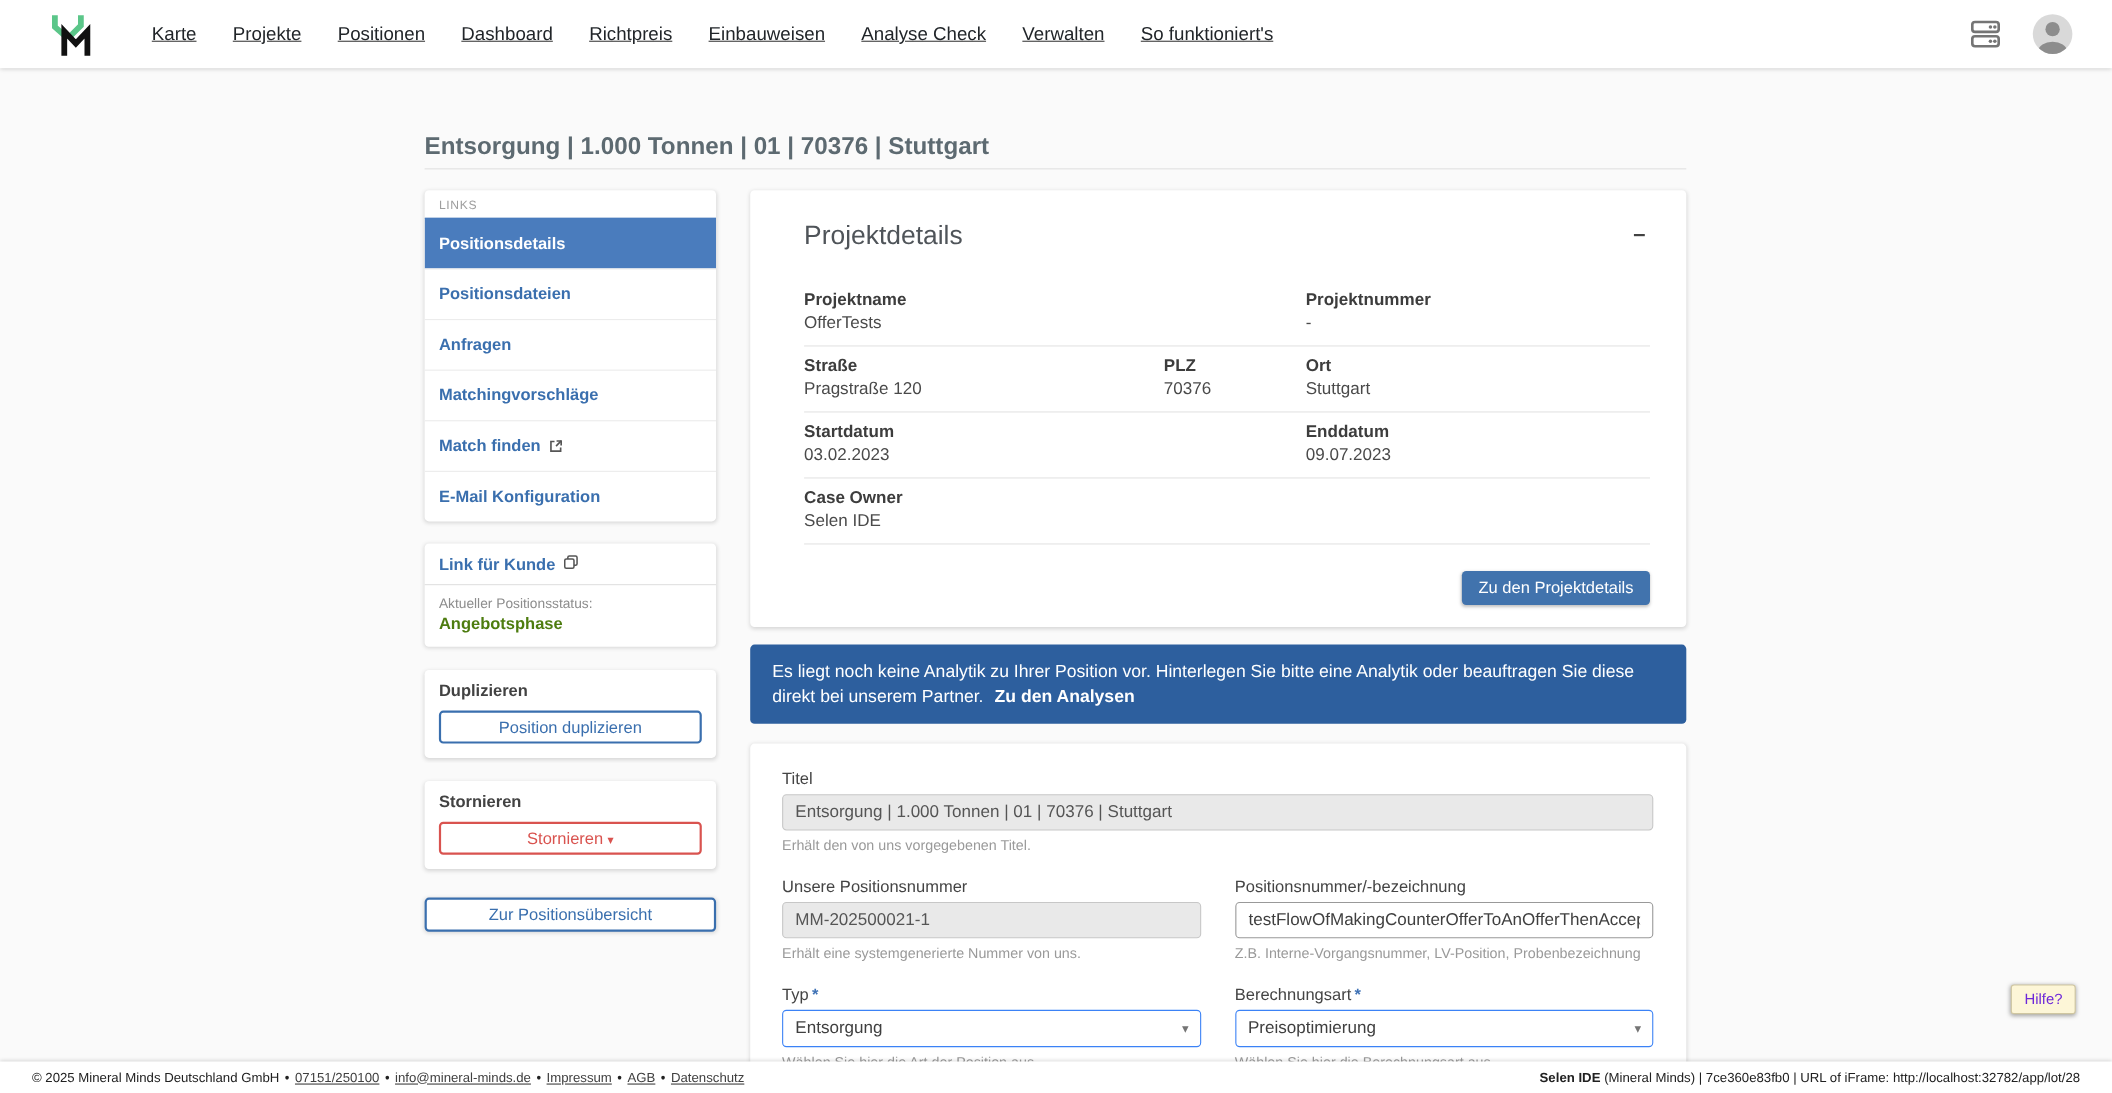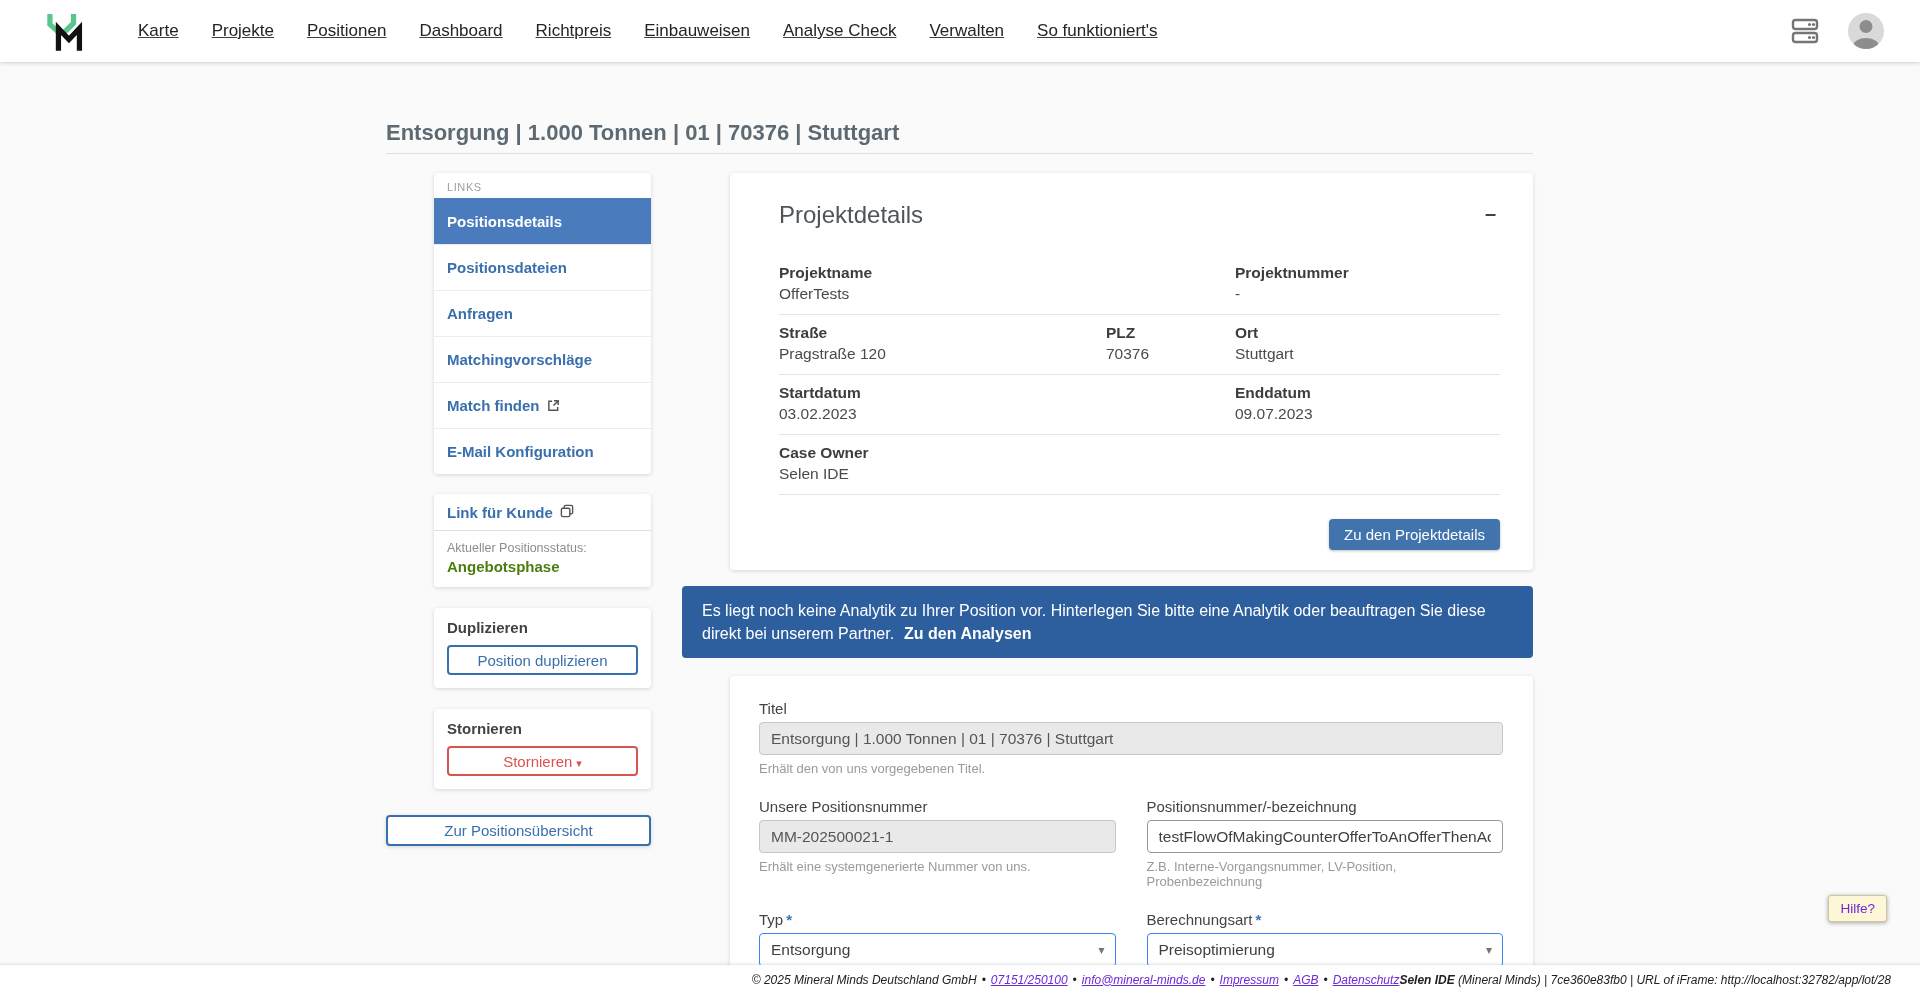--- a/index.html
+++ b/index.html
@@ -41,21 +41,20 @@
   .page { position: absolute; left: 386px; top: 62px; width: 1147px; }
   .page-title { font-size: 22px; font-weight: 600; color: #5d6a71; margin-top: 57px; line-height: 27px; }
   .title-divider { border-bottom: 1px solid #e0e0e0; margin-top: 7px; }
   .cols { display: flex; gap: 31px; margin-top: 19px; align-items: flex-start; }
 
   
   .sidebar { width: 265px; flex: none; }
   .card {
     background: #fff; border-radius: 4px;
     box-shadow: 0 1px 4px rgba(0,0,0,.15);
-    margin-left: 48px;
   }
   .links-card { overflow: hidden; }
   .links-header { font-size: 11px; letter-spacing: .6px; color: #9e9e9e; padding: 8px 13px 5px; }
   .side-item {
     display: flex; align-items: center; gap: 7px;
     font-size: 15px; font-weight: 600; color: #3a6fae;
     padding: 6px 13px; height: 46px; cursor: pointer;
     border-top: 1px solid #ececec;
   }
   .side-item:first-of-type { border-top: none; }
@@ -150,26 +149,26 @@
     font-size: 13.5px; font-family: inherit; color: #6d28d9;
     padding: 5px 11px; cursor: pointer;
     box-shadow: 0 1px 4px rgba(0,0,0,.35);
     z-index: 40;
   }
 
   
   .footer {
     position: absolute; left: 0; right: 0; bottom: 0; height: 29px;
     background: #fff; box-shadow: 0 -1px 3px rgba(0,0,0,.12);
-    display: flex; align-items: center; justify-content: flex-end;
-    padding: 0 29px; font-size: 12px; color: #212121; z-index: 35; font-style: italic;
+    display: flex; align-items: center; justify-content: space-between;
+    padding: 0 29px; font-size: 12px; color: #212121; z-index: 35;
   }
   .footer-left { display: flex; align-items: center; gap: 5px; white-space: nowrap; }
   .footer-sep { color: #212121; }
-  .footer-link { color: #6d28d9; text-decoration: underline; cursor: pointer; }
+  .footer-link { color: #404040; text-decoration: underline; cursor: pointer; }
   .footer-right { white-space: nowrap; }
   .footer-user { font-weight: 700; }
 </style>
 </head>
 <body>
 
 <header class="topnav">
   <div class="logo">
     <svg width="42" height="46" viewBox="0 0 64 68">
       <polyline points="9,8 9,24 27,40" fill="none" stroke="#5bc689" stroke-width="8"></polyline>

